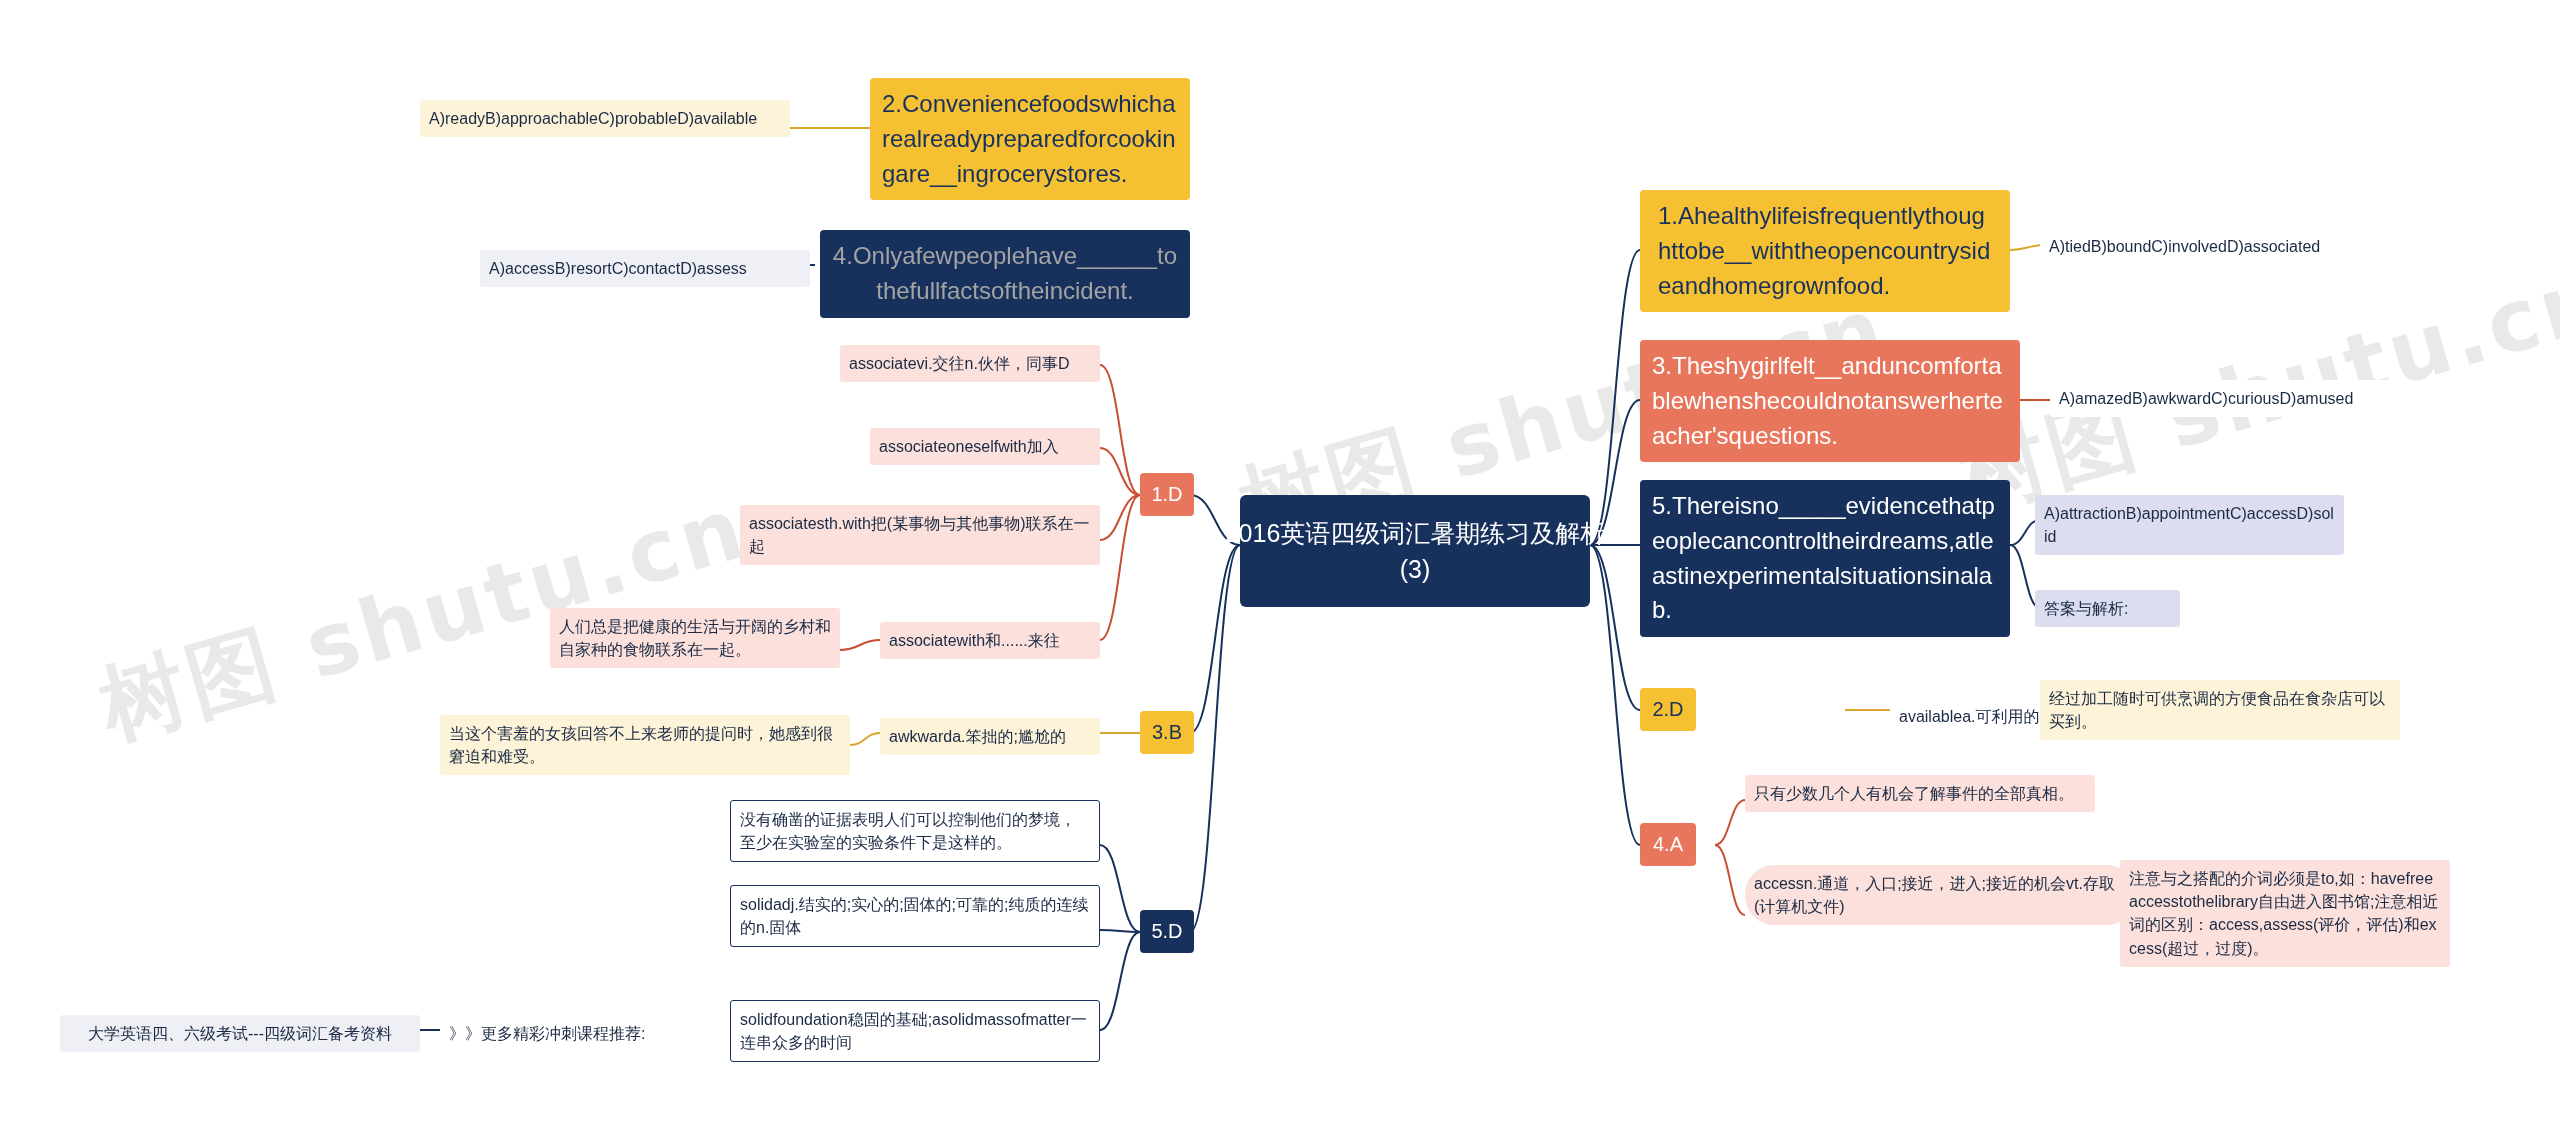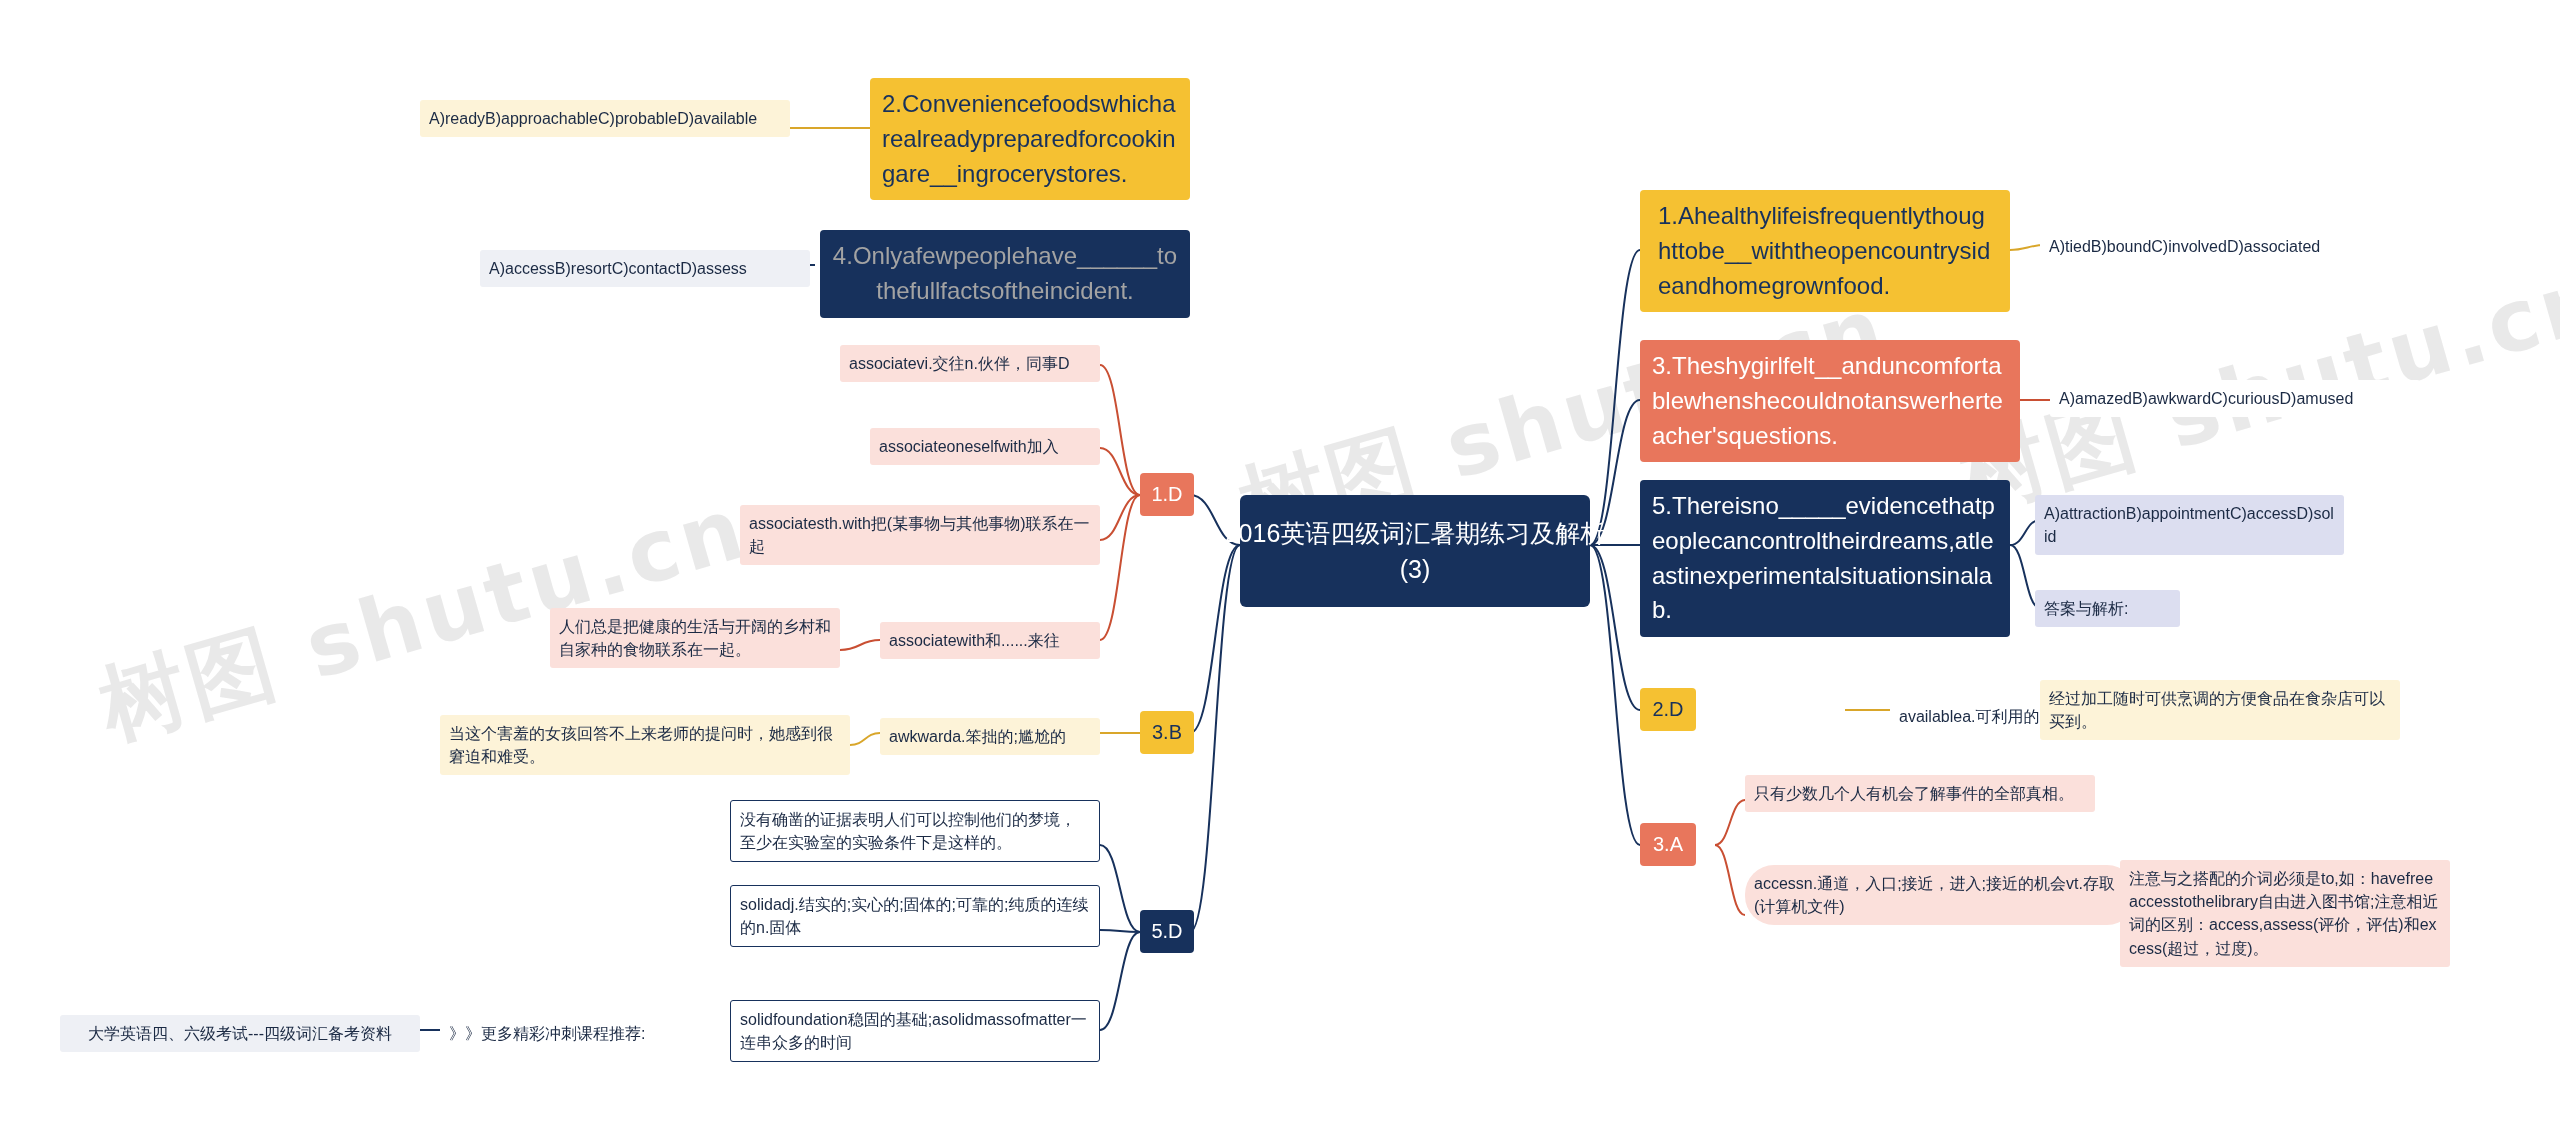--- a/index.html
+++ b/index.html
@@ -147,16 +147,16 @@
 <div class="node leaf l-white" style="left:2050px;top:380px;width:370px;">A)amazedB)awkwardC)curiousD)amused</div>
 
 <div class="node qbox q-navy2" style="left:1640px;top:480px;width:370px;">5.Thereisno_____evidencethatpeoplecancontroltheirdreams,atleastinexperimentalsituationsinalab.</div>
 <div class="node leaf l-lav" style="left:2035px;top:495px;width:309px;">A)attractionB)appointmentC)accessD)solid</div>
 <div class="node leaf l-lav" style="left:2035px;top:590px;width:145px;">答案与解析:</div>
 
 <div class="node tag t-yellow" style="left:1640px;top:688px;width:56px;">2.D</div>
 <div class="node leaf l-white" style="left:1890px;top:698px;width:240px;">availablea.可利用的;通用的</div>
 <div class="node leaf l-cream" style="left:2040px;top:680px;width:360px;">经过加工随时可供烹调的方便食品在食杂店可以买到。</div>
 
-<div class="node tag t-salmon" style="left:1640px;top:823px;width:56px;">3.A</div>
+<div class="node tag t-salmon" style="left:1640px;top:823px;width:56px;">4.A</div>
 <div class="node leaf l-pink" style="left:1745px;top:775px;width:350px;">只有少数几个人有机会了解事件的全部真相。</div>
 <div class="node leaf l-pink" style="left:1745px;top:865px;width:391px;border-radius:29px;">accessn.通道，入口;接近，进入;接近的机会vt.存取(计算机文件)</div>
 <div class="node leaf l-pink" style="left:2120px;top:860px;width:330px;">注意与之搭配的介词必须是to,如：havefreeaccesstothelibrary自由进入图书馆;注意相近词的区别：access,assess(评价，评估)和excess(超过，过度)。</div>
 
 </body></html>

